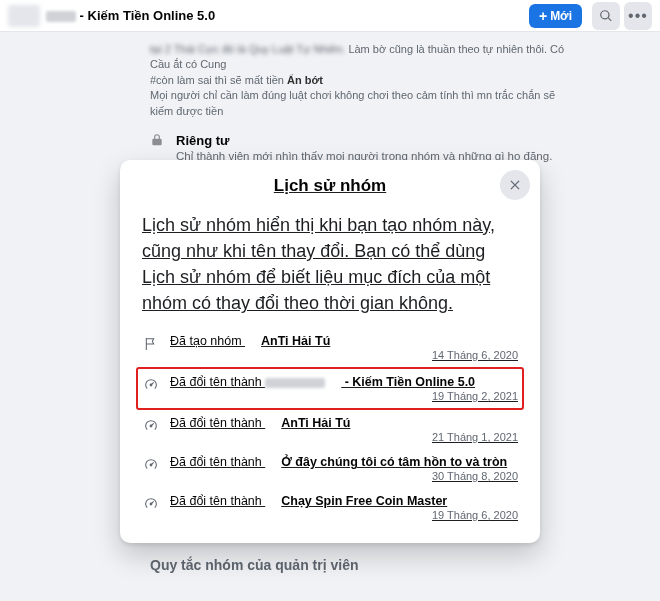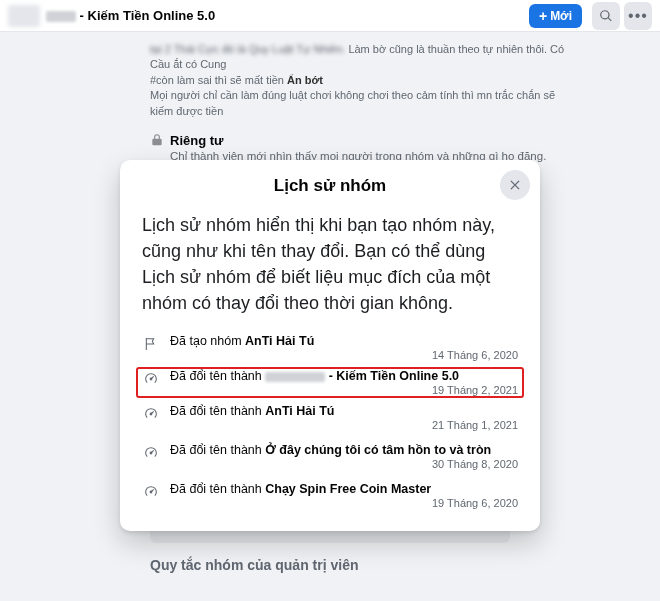--- a/index.html
+++ b/index.html
@@ -67,21 +67,21 @@
     color: #606770;
     font-size: 11px;
     line-height: 1.4;
     max-width: 430px;
   }
   .bg-text .bold { font-weight: 700; color:#303030; }
   .privacy-row {
     margin-left: 150px;
     margin-top: 14px;
     display: flex;
-    gap: 6px;
+    gap: 12px;
   }
   .privacy-row .lock { color:#8a8d91; }
   .privacy-row .ptitle { font-weight:600; color:#050505; }
   .privacy-row .psub { color:#606770; font-size:11.5px; margin-top:2px; }
   .bottom-section {
     position:absolute;
     bottom:12px; left:0; right:0;
     padding:0 0 16px 0;
   }
   .see-all {
@@ -114,20 +114,21 @@
   }
   .modal {
     position:absolute;
     top:160px;
     left:120px;
     width:420px;
     background:#fff;
     border-radius:10px;
     box-shadow: 0 12px 28px rgba(0,0,0,.2), 0 2px 4px rgba(0,0,0,.1);
     padding-bottom:16px;
+    text-decoration:underline;
   }
   .modal-head {
     position:relative;
     text-align:center;
     padding:16px 0 10px 0;
   }
   .modal-title { font-weight:700; font-size:17px; color:#050505; }
   .close-btn {
     position:absolute;
     right:10px; top:10px;
@@ -146,33 +147,33 @@
   .history-list { padding: 0 16px; }
   .history-item {
     display:flex;
     gap:10px;
     padding:6px 6px;
     align-items:flex-start;
   }
   .history-item.highlight {
     border:2px solid #e02020;
     border-radius:3px;
-    padding:0 4px;
+    padding:6px 4px;
   }
   .hist-icon {
     width:18px;height:18px;
     display:flex;align-items:center;justify-content:center;
     color:#606770;
     flex-shrink:0;
     margin-top:1px;
   }
   .hist-icon svg { width:16px;height:16px; stroke:#606770; fill:none; stroke-width:1.6; }
   .hist-body { flex:1; }
   .hist-label { font-size:12.5px; color:#050505; }
-  .hist-label .strong { font-weight:700; }
+  .hist-label .strong { font-weight:700;margin-left:16px; }
   .hist-date { font-size:11px; color:#606770; margin-top:1px;text-align:right; }
   .redact {
     display:inline-block;
     width:60px; height:10px;
     background:#d0d2d7;
     filter: blur(1.5px);
     vertical-align:middle;
     border-radius:2px;
   }
 </style>

